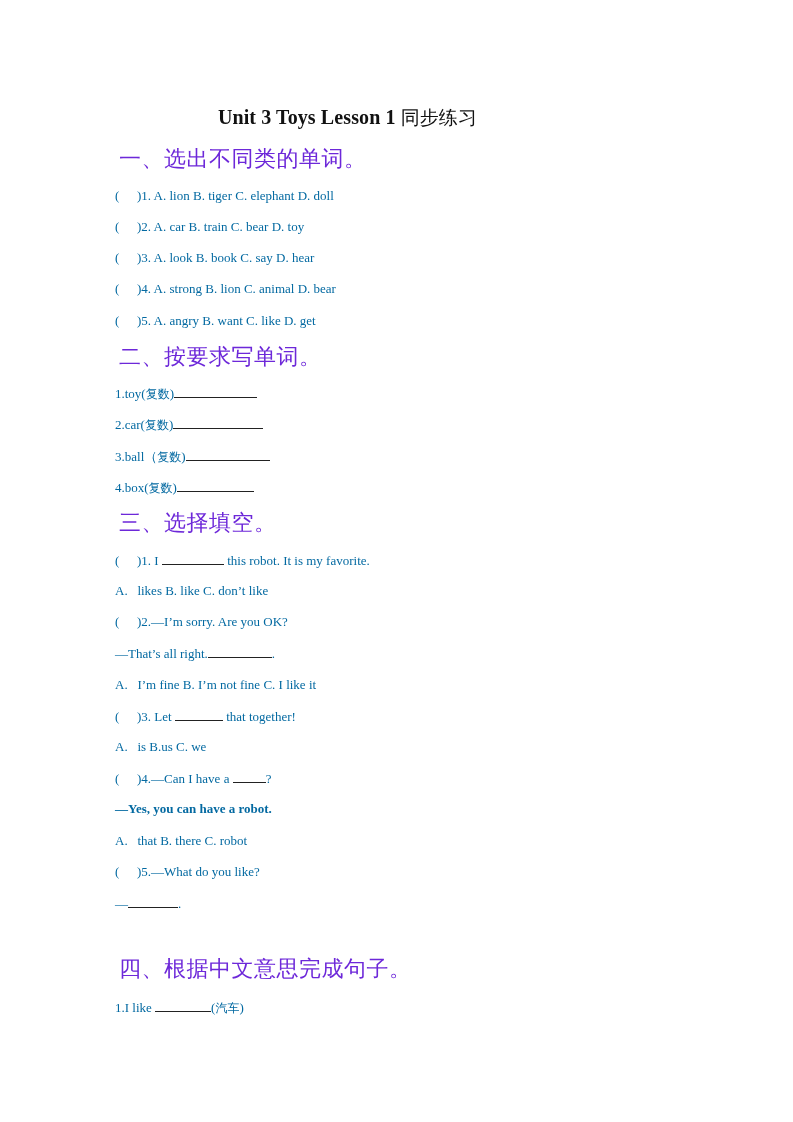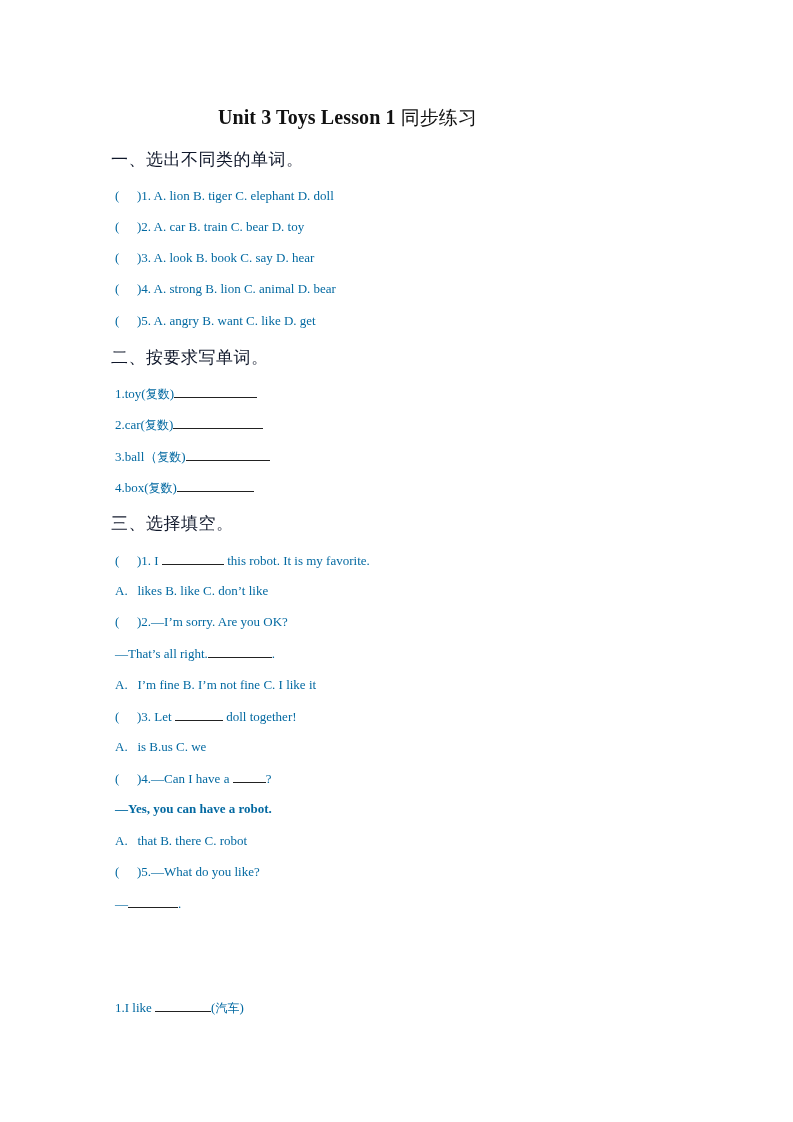--- a/index.html
+++ b/index.html
@@ -30,25 +30,25 @@
       line-height: 26px;
       letter-spacing: 0.1px;
     }
     .title .cn {
       font-family: "DejaVu Sans", sans-serif;
       font-weight: normal;
       font-size: 19px;
     }
     .heading {
       position: absolute;
-      left: 111px;
+      left: 119px;
       font-family: "DejaVu Sans", sans-serif;
-      font-size: 17px;
+      font-size: 22px;
       line-height: 22px;
-      color: #0f172a;
+      color: #6d28d9;
       letter-spacing: 0.5px;
     }
     .line {
       position: absolute;
       left: 115px;
       font-size: 13px;
       line-height: 16px;
       white-space: pre;
       color: #0369a1;
     }
@@ -93,26 +93,27 @@
 
   <div class="heading" style="top:512px;">三、选择填空。</div>
 
   <div class="line" style="top:552px;"><span class="paren">(</span><span>)1. I </span><span class="blank" style="width:62px;"></span><span> this robot. It is my favorite.</span></div>
   <div class="line" style="top:583px;">A.   likes B. like C. don’t like</div>
 
   <div class="line" style="top:614px;"><span class="paren">(</span><span>)2.—I’m sorry. Are you OK?</span></div>
   <div class="line" style="top:645px;"><span>—That’s all right.</span><span class="blank" style="width:64px;"></span><span>.</span></div>
   <div class="line" style="top:677px;font-family:Liberation Serif, serif;">A.   I’m fine B. I’m not fine C. I like it</div>
 
-  <div class="line" style="top:708px;"><span class="paren">(</span><span>)3. Let </span><span class="blank" style="width:48px;"></span><span> doll together!</span></div>
+  <div class="line" style="top:708px;"><span class="paren">(</span><span>)3. Let </span><span class="blank" style="width:48px;"></span><span> that together!</span></div>
   <div class="line" style="top:739px;">A.   is B.us C. we</div>
 
   <div class="line" style="top:770px;"><span class="paren">(</span><span>)4.—Can I have a </span><span class="blank" style="width:33px;"></span><span>?</span></div>
   <div class="line" style="top:801px;font-weight:bold;">—Yes, you can have a robot.</div>
   <div class="line" style="top:833px;">A.   that B. there C. robot</div>
 
   <div class="line" style="top:864px;"><span class="paren">(</span><span>)5.—What do you like?</span></div>
   <div class="line" style="top:895px;"><span>—</span><span class="blank" style="width:50px;"></span><span>.</span></div>
 
+  <div class="heading" style="top:958px;">四、根据中文意思完成句子。</div>
 
   <div class="line" style="top:999px;"><span>1.I like </span><span class="blank" style="width:56px;"></span><span>(</span><span class="cn">汽车</span><span>)</span></div>
 
 </div>
 
 </body></html>

